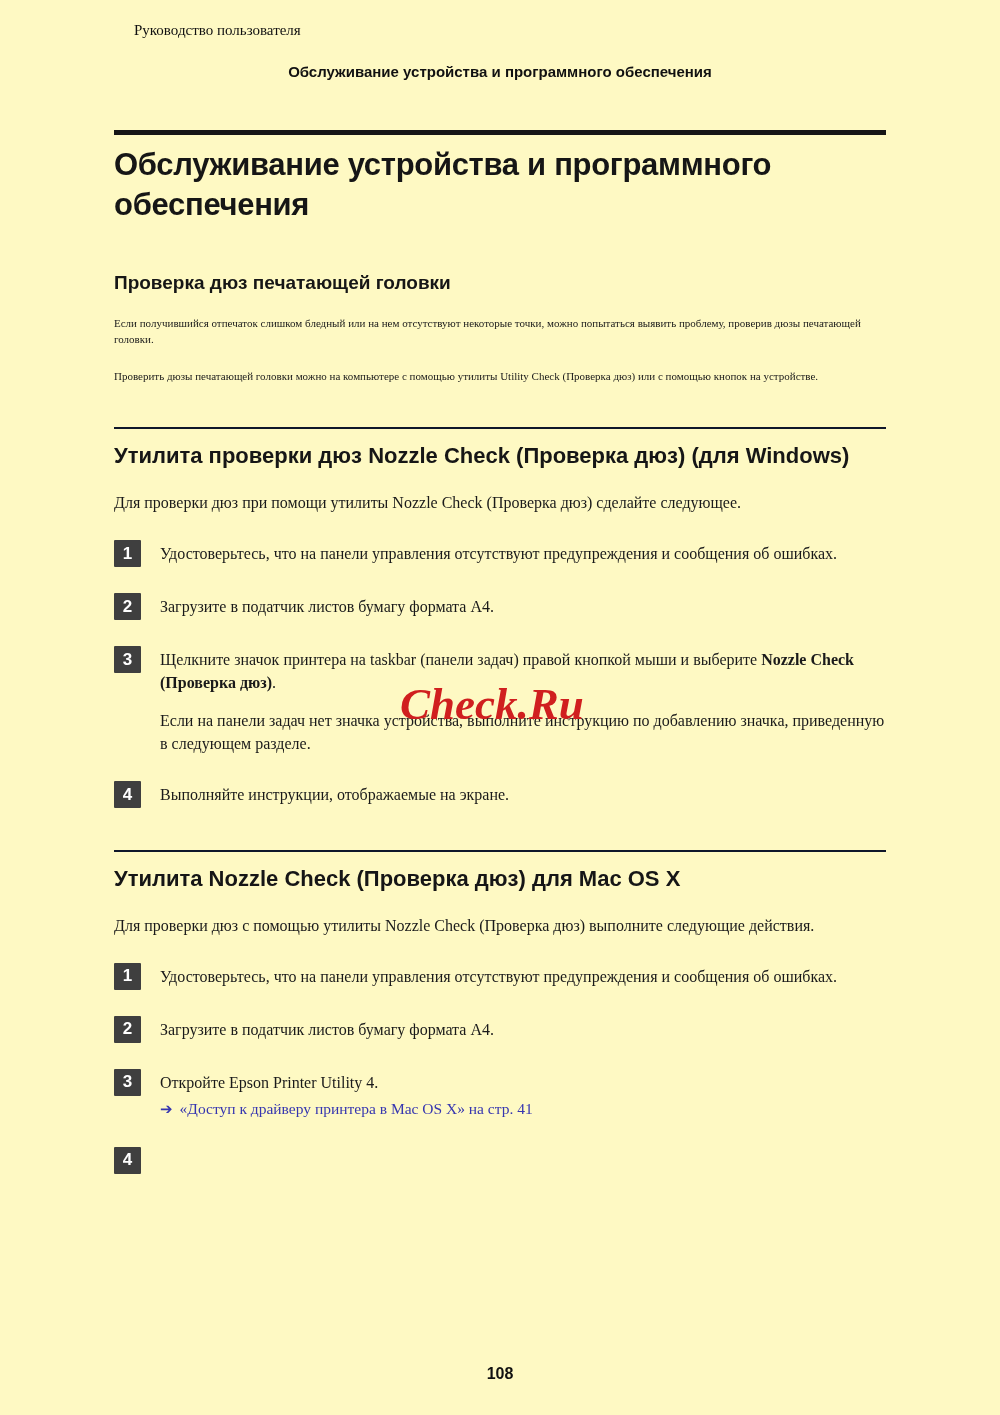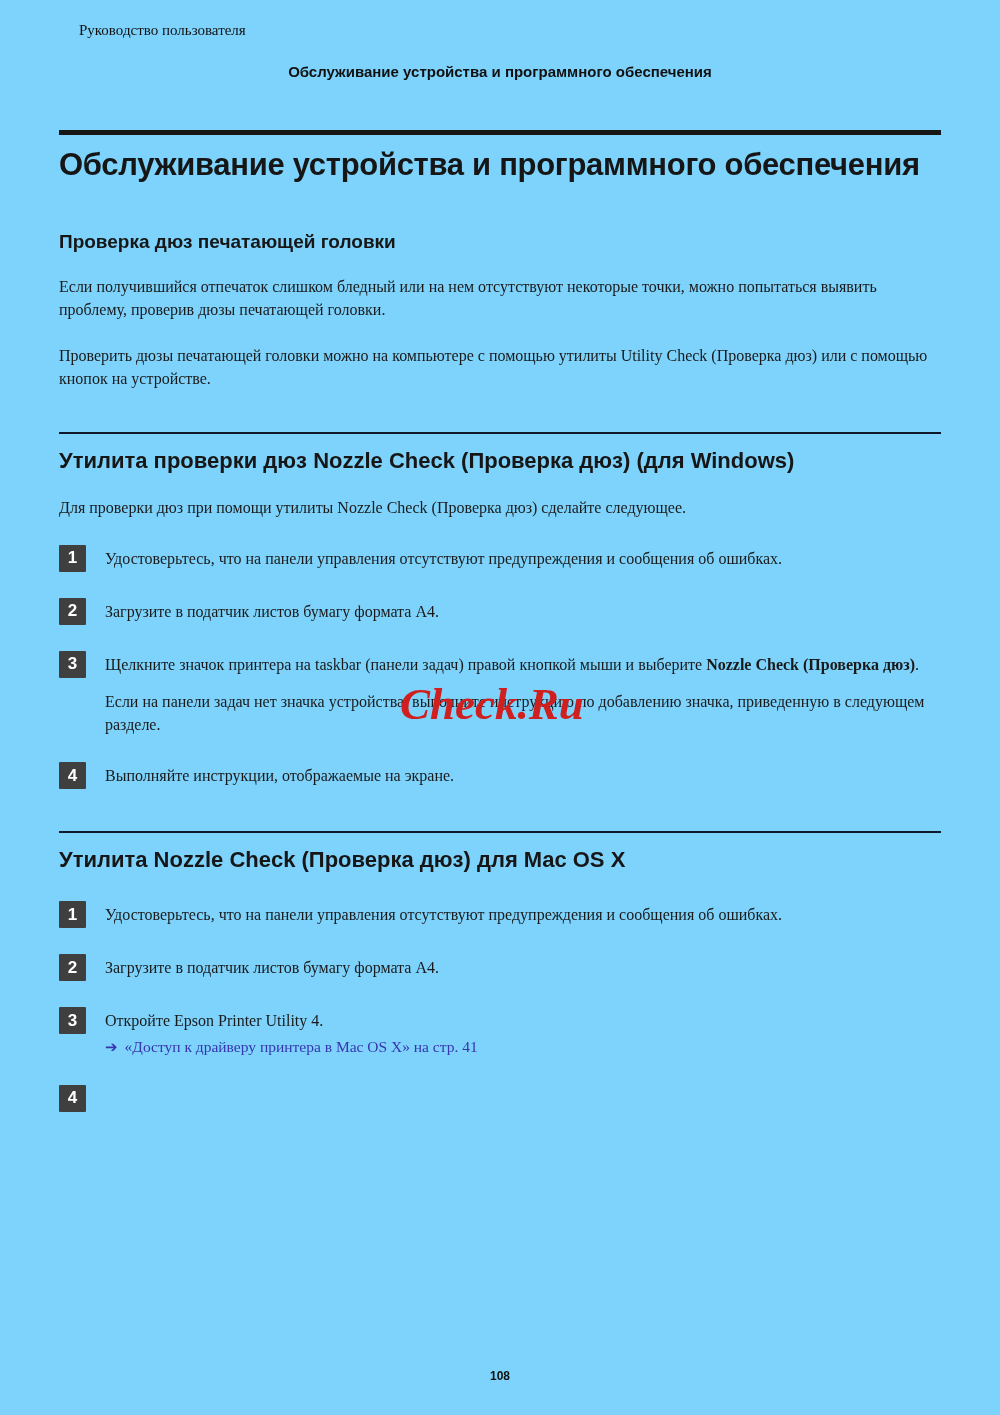--- a/index.html
+++ b/index.html
@@ -2,24 +2,24 @@
 <html><head>
 <meta charset="utf-8">
 <style>
   * { box-sizing: border-box; }
   html, body { margin: 0; padding: 0; background: #ffffff; }
   .page {
     position: relative;
     width: 1000px;
     height: 1415px;
     margin: 0 auto;
-    background: #7dd3fc;
+    background: #fef9c3;
     font-family: "Liberation Serif", serif;
     color: #1a1a1a;
-    padding: 0 59px;
+    padding: 0 114px;
     overflow: hidden;
   }
   .doc-title {
     padding-top: 22px;
     margin-left: 20px;
     font-size: 15px;
     color: #111;
   }
   .chapter-title {
     margin-top: 24px;
@@ -42,21 +42,21 @@
   }
   .section-title {
     margin: 46px 0 0 0;
     font-family: "Liberation Sans", sans-serif;
     font-weight: bold;
     font-size: 19px;
     color: #161616;
   }
   p.body-para {
     margin: 22px 0 0 0;
-    font-size: 16px;
+    font-size: 11px;
     line-height: 1.45;
   }
   .subsection-title {
     margin: 42px 0 0 0;
     border-top: 2px solid #0f172a;
     padding-top: 12px;
     font-family: "Liberation Sans", sans-serif;
     font-weight: bold;
     font-size: 22px;
     line-height: 1.35;
@@ -106,21 +106,21 @@
     pointer-events: none;
   }
   .page-footer {
     position: absolute;
     bottom: 32px;
     left: 0;
     width: 100%;
     text-align: center;
     font-family: "Liberation Sans", sans-serif;
     font-weight: bold;
-    font-size: 12px;
+    font-size: 16px;
     color: #111;
   }
 </style>
 </head>
 <body>
 
 <div class="page">
 
   <div class="doc-title">Руководство пользователя</div>
   <div class="chapter-title">Обслуживание устройства и программного обеспечения</div>
@@ -164,20 +164,21 @@
     <div class="step-num">4</div>
     <div class="step-body">
       <p class="step-text">Выполняйте инструкции, отображаемые на экране.</p>
     </div>
   </div>
 
   <h3 class="subsection-title">
     <span class="title-inner">Утилита Nozzle Check (Проверка дюз) для Mac OS X</span>
   </h3>
 
+  <p class="intro-para">Для проверки дюз с помощью утилиты Nozzle Check (Проверка дюз) выполните следующие действия.</p>
 
   <div class="step">
     <div class="step-num">1</div>
     <div class="step-body">
       <p class="step-text">Удостоверьтесь, что на панели управления отсутствуют предупреждения и сообщения об ошибках.</p>
     </div>
   </div>
 
   <div class="step">
     <div class="step-num">2</div>

